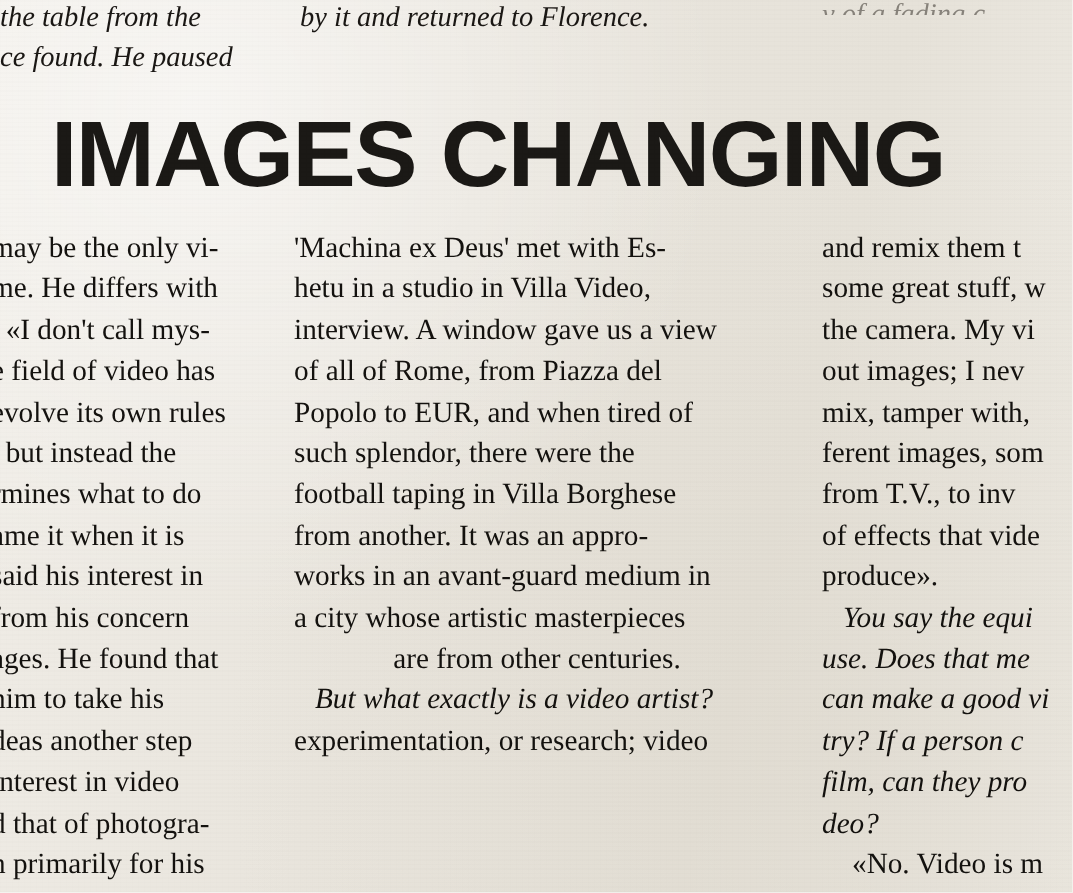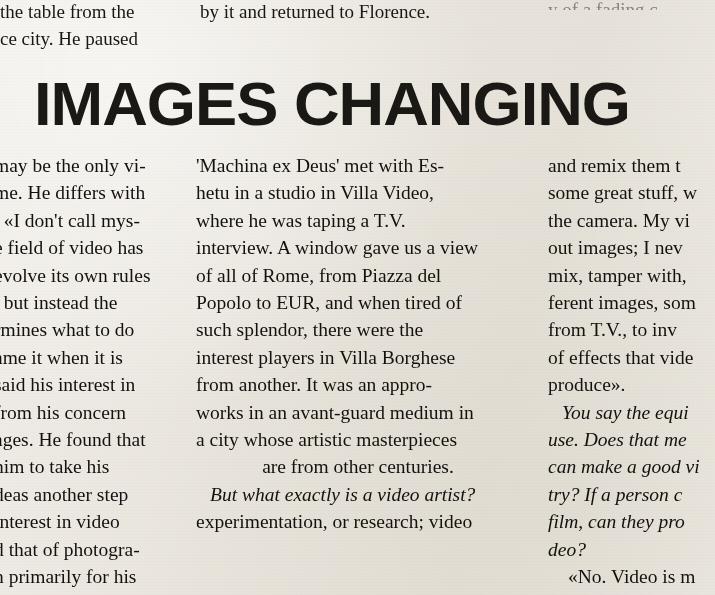--- a/index.html
+++ b/index.html
@@ -31,20 +31,21 @@
       repeating-linear-gradient(90deg, rgba(0,0,0,0.025) 0px, rgba(0,0,0,0.025) 1px, rgba(0,0,0,0) 1px, rgba(0,0,0,0) 4px);
   }
 
   
   .top-strip {
     position: absolute;
     top: 0;
     left: 0;
     width: 715px;
     height: 62px;
+    font-style: italic;
   }
   .top-col {
     position: absolute;
     font-size: 19px;
     line-height: 27px;
     text-align: justify;
     text-justify: inter-word;
     color: #1a1714;
   }
   .top-col p { margin: 0; }
@@ -105,21 +106,21 @@
 </style>
 </head>
 <body>
 
 <div id="page">
 
   <div class="top-strip">
 
     <div class="top-col" id="top-col-1">
       <p>the table from the</p>
-      <p>ce city. He paused</p>
+      <p>ce found. He paused</p>
     </div>
 
     <div class="top-col" id="top-col-2">
       <p>by it and returned to Florence.</p>
     </div>
 
     <div class="top-col" id="top-col-3">
       <p class="cut">y of a fading c</p>
     </div>
 
@@ -143,26 +144,25 @@
     <p>deas another step</p>
     <p>interest in video</p>
     <p>d that of photogra-</p>
     <p>n primarily for his</p>
     <p>, which has been</p>
   </div>
 
   <div class="body-col" id="body-col-2">
     <p>'Machina ex Deus' met with Es-</p>
     <p>hetu in a studio in Villa Video,</p>
-    <p>where he was taping a T.V.</p>
     <p>interview. A window gave us a view</p>
     <p>of all of Rome, from Piazza del</p>
     <p>Popolo to EUR, and when tired of</p>
     <p>such splendor, there were the</p>
-    <p>interest players in Villa Borghese</p>
+    <p>football taping in Villa Borghese</p>
     <p>from another. It was an appro-</p>
     <p>works in an avant-guard medium in</p>
     <p>a city whose artistic masterpieces</p>
     <p style="text-align:center">are from other centuries.</p>
     <p class="italic">But what exactly is a video artist?</p>
     <p>experimentation, or research; video</p>
   </div>
 
   <div class="body-col" id="body-col-3">
     <p>and remix them t</p>

